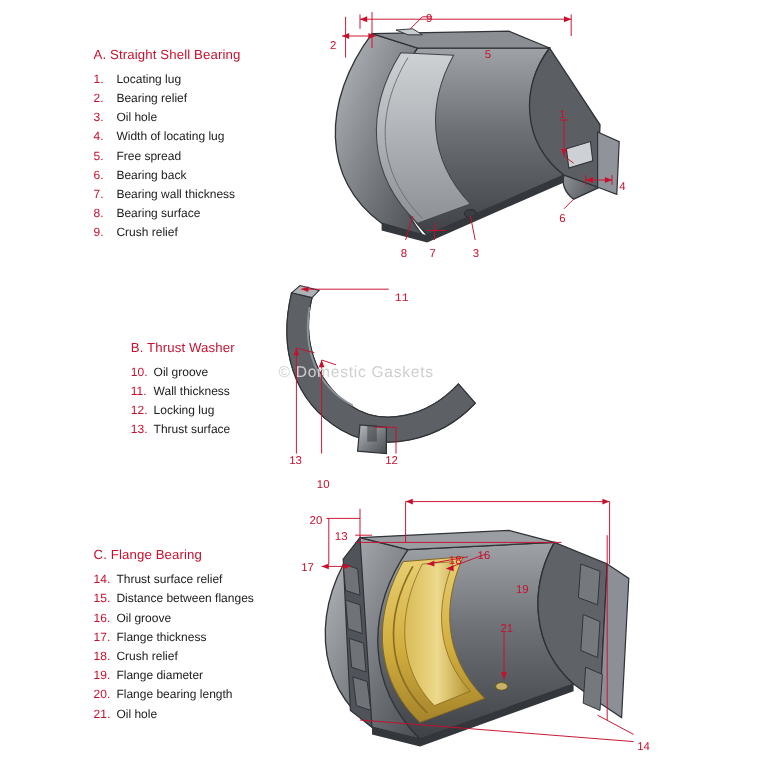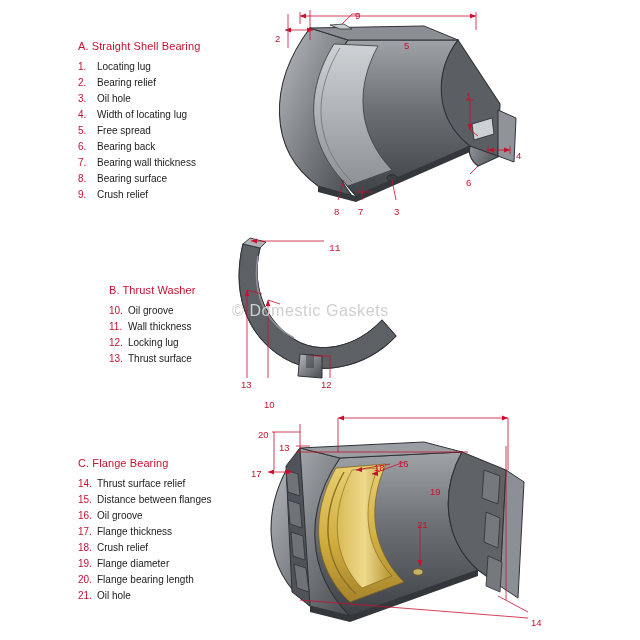--- a/index.html
+++ b/index.html
@@ -51,21 +51,21 @@
     position: absolute;
     left: 0;
     top: 0;
     width: 640px;
     height: 640px;
   }
   .wm {
     position: absolute;
     left: 232px;
     top: 302px;
-    font-size: 16px;
+    font-size: 13px;
     color: #cfcfcf;
     letter-spacing: 0.6px;
     font-family: "Liberation Sans", sans-serif;
   }
 </style>
 </head>
 <body>
 
 <div id="page">
 

